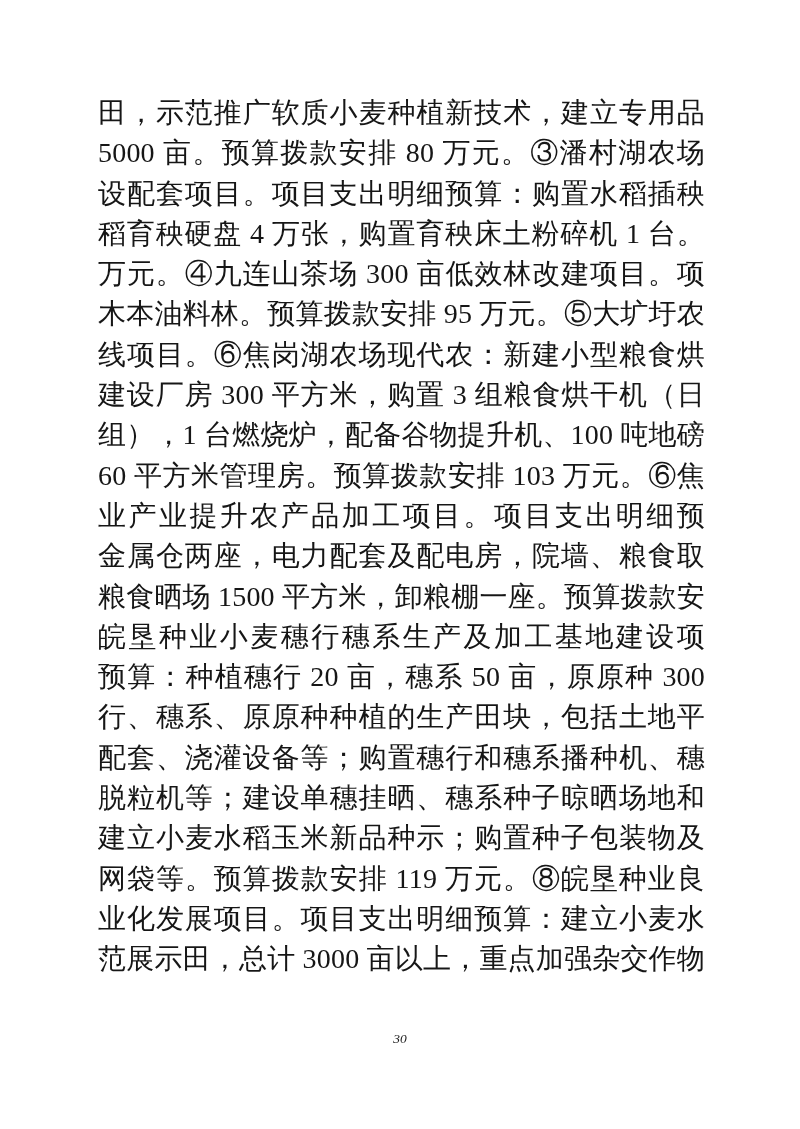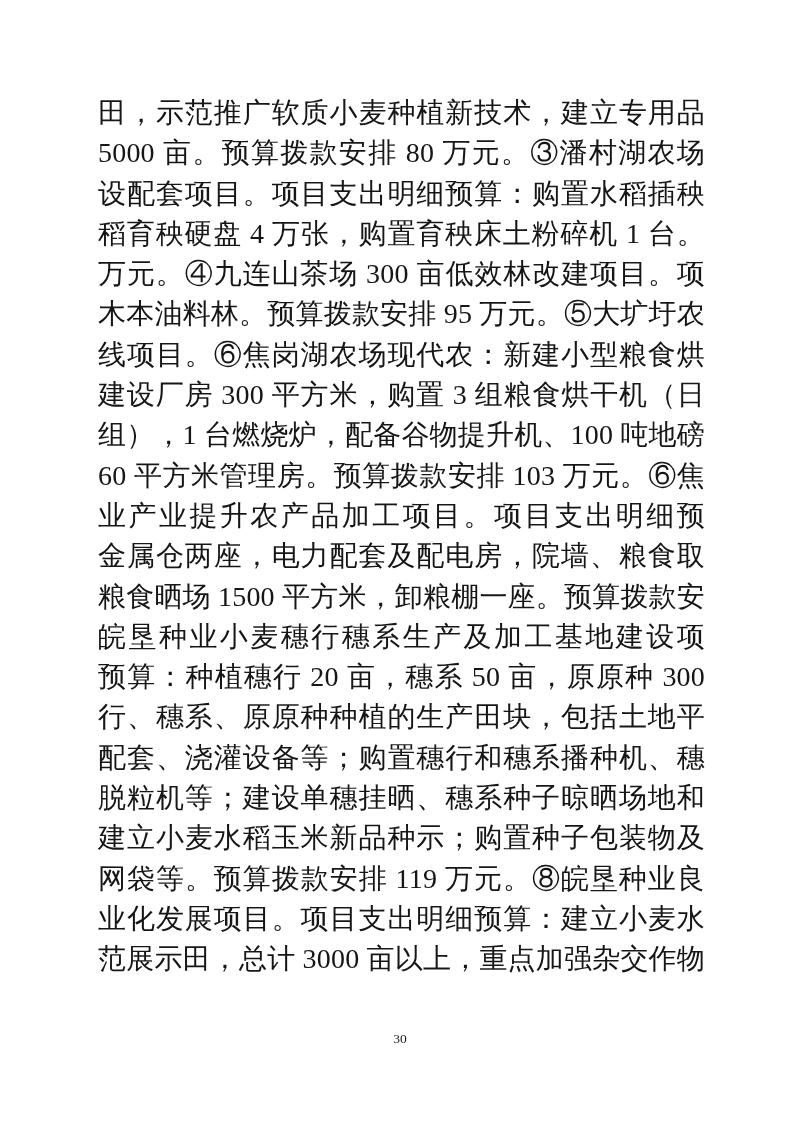--- a/index.html
+++ b/index.html
@@ -36,20 +36,21 @@
   }
   .page-number {
     position: absolute;
     left: 0;
     right: 0;
     top: 1030px;
     text-align: center;
     font-size: 13.5px;
     line-height: 18px;
     color: #1a1a1a;
+    font-style: italic;
   }
 </style>
 </head>
 <body>
 
 <div class="page">
   <div class="text-block">
     <p class="line">田，示范推广软质小麦种植新技术，建立专用品牌粮食生产基地</p>
     <p class="line">5000 亩。预算拨款安排 80 万元。③潘村湖农场水稻育秧工厂建</p>
     <p class="line">设配套项目。项目支出明细预算：购置水稻插秧机 4 台，购置水</p>

